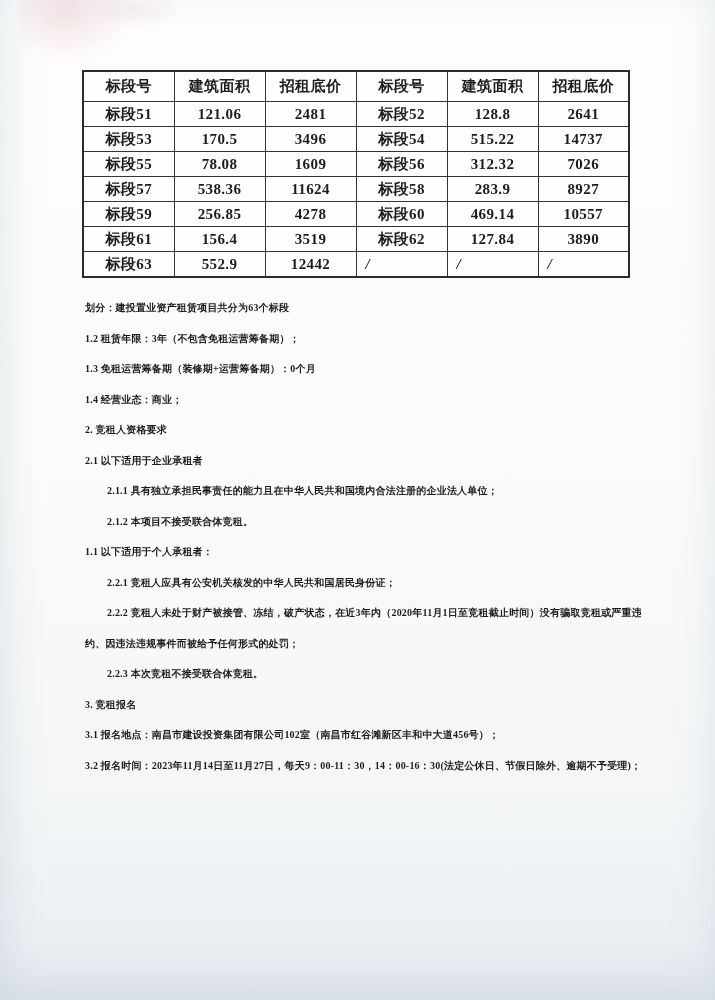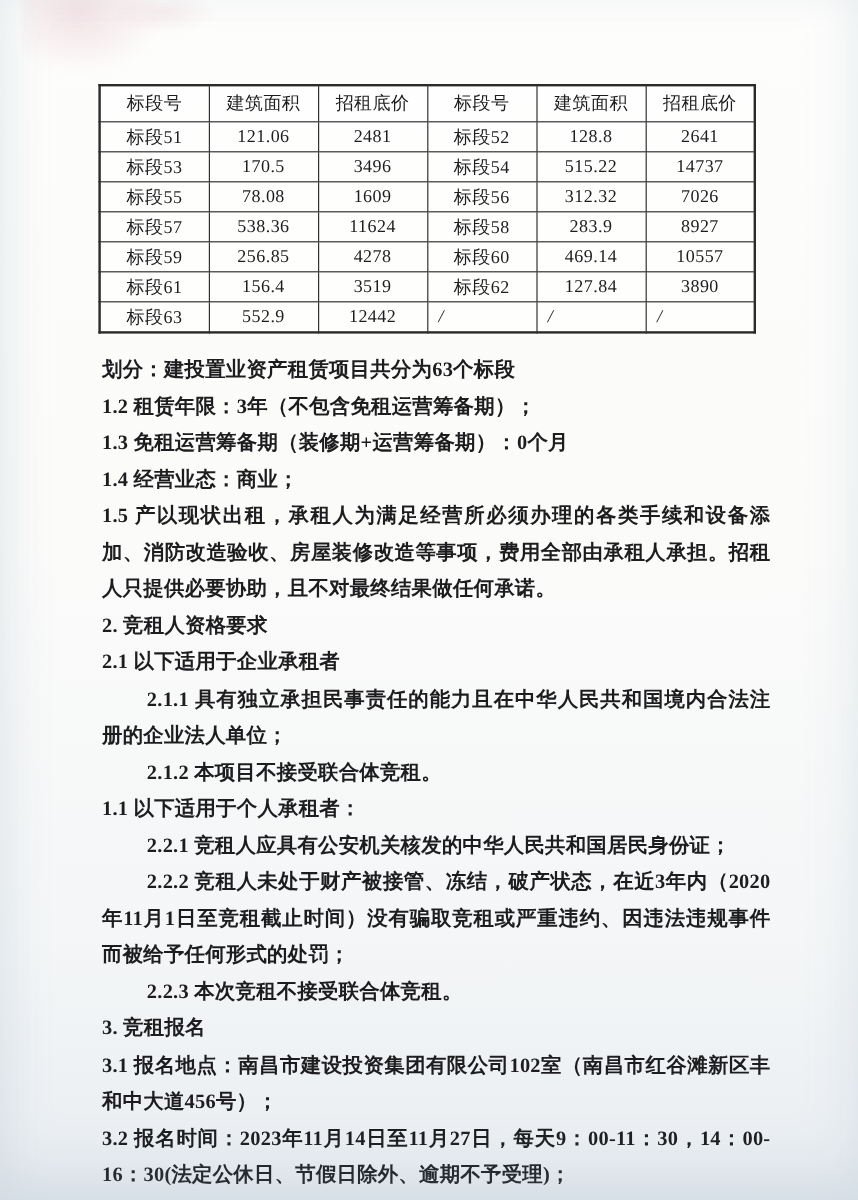--- a/index.html
+++ b/index.html
@@ -33,36 +33,36 @@
     border-collapse: collapse;
     table-layout: fixed;
     border: 2px solid #2b2b2b;
     background: rgba(255,255,255,0.55);
   }
   .lot-table th, .lot-table td {
     border: 1.5px solid #343434;
     text-align: center;
     vertical-align: middle;
     font-size: 15px;
-    font-weight: 400;
+    font-weight: 700;
     padding: 0 2px;
     letter-spacing: 0.4px;
     overflow: hidden;
     white-space: nowrap;
   }
   .lot-table th { height: 29px; font-size: 15px; }
   .lot-table td { height: 24px; text-align: center; }
   .lot-table td.slash { text-align: left; padding-left: 9px; font-style: italic; }
   .doc-body {
     position: absolute; left: 85px; top: 293px;
     width: 557px;
   }
   .doc-body p {
     margin: 0;
-    font-size: 17px;
+    font-size: 10px;
     font-weight: 700;
     line-height: 30.5px;
     letter-spacing: 0.2px;
     text-align: justify;
     text-justify: inter-character;
   }
   .doc-body p.indent { text-indent: 2.2em; }
 </style>
 </head>
 <body>
@@ -140,21 +140,20 @@
         <td class="slash">/</td>
       </tr>
     </tbody>
   </table>
 
   <div class="doc-body">
     <p>划分：建投置业资产租赁项目共分为63个标段</p>
     <p>1.2 租赁年限：3年（不包含免租运营筹备期）；</p>
     <p>1.3 免租运营筹备期（装修期+运营筹备期）：0个月</p>
     <p>1.4 经营业态：商业；</p>
-    <p>1.5 产以现状出租，承租人为满足经营所必须办理的各类手续和设备添加、消防改造验收、房屋装修改造等事项，费用全部由承租人承担。招租人只提供必要协助，且不对最终结果做任何承诺。</p>
     <p>2. 竞租人资格要求</p>
     <p>2.1 以下适用于企业承租者</p>
     <p class="indent">2.1.1 具有独立承担民事责任的能力且在中华人民共和国境内合法注册的企业法人单位；</p>
     <p class="indent">2.1.2 本项目不接受联合体竞租。</p>
     <p>1.1 以下适用于个人承租者：</p>
     <p class="indent">2.2.1 竞租人应具有公安机关核发的中华人民共和国居民身份证；</p>
     <p class="indent">2.2.2 竞租人未处于财产被接管、冻结，破产状态，在近3年内（2020年11月1日至竞租截止时间）没有骗取竞租或严重违约、因违法违规事件而被给予任何形式的处罚；</p>
     <p class="indent">2.2.3 本次竞租不接受联合体竞租。</p>
     <p>3. 竞租报名</p>
     <p>3.1 报名地点：南昌市建设投资集团有限公司102室（南昌市红谷滩新区丰和中大道456号）；</p>

